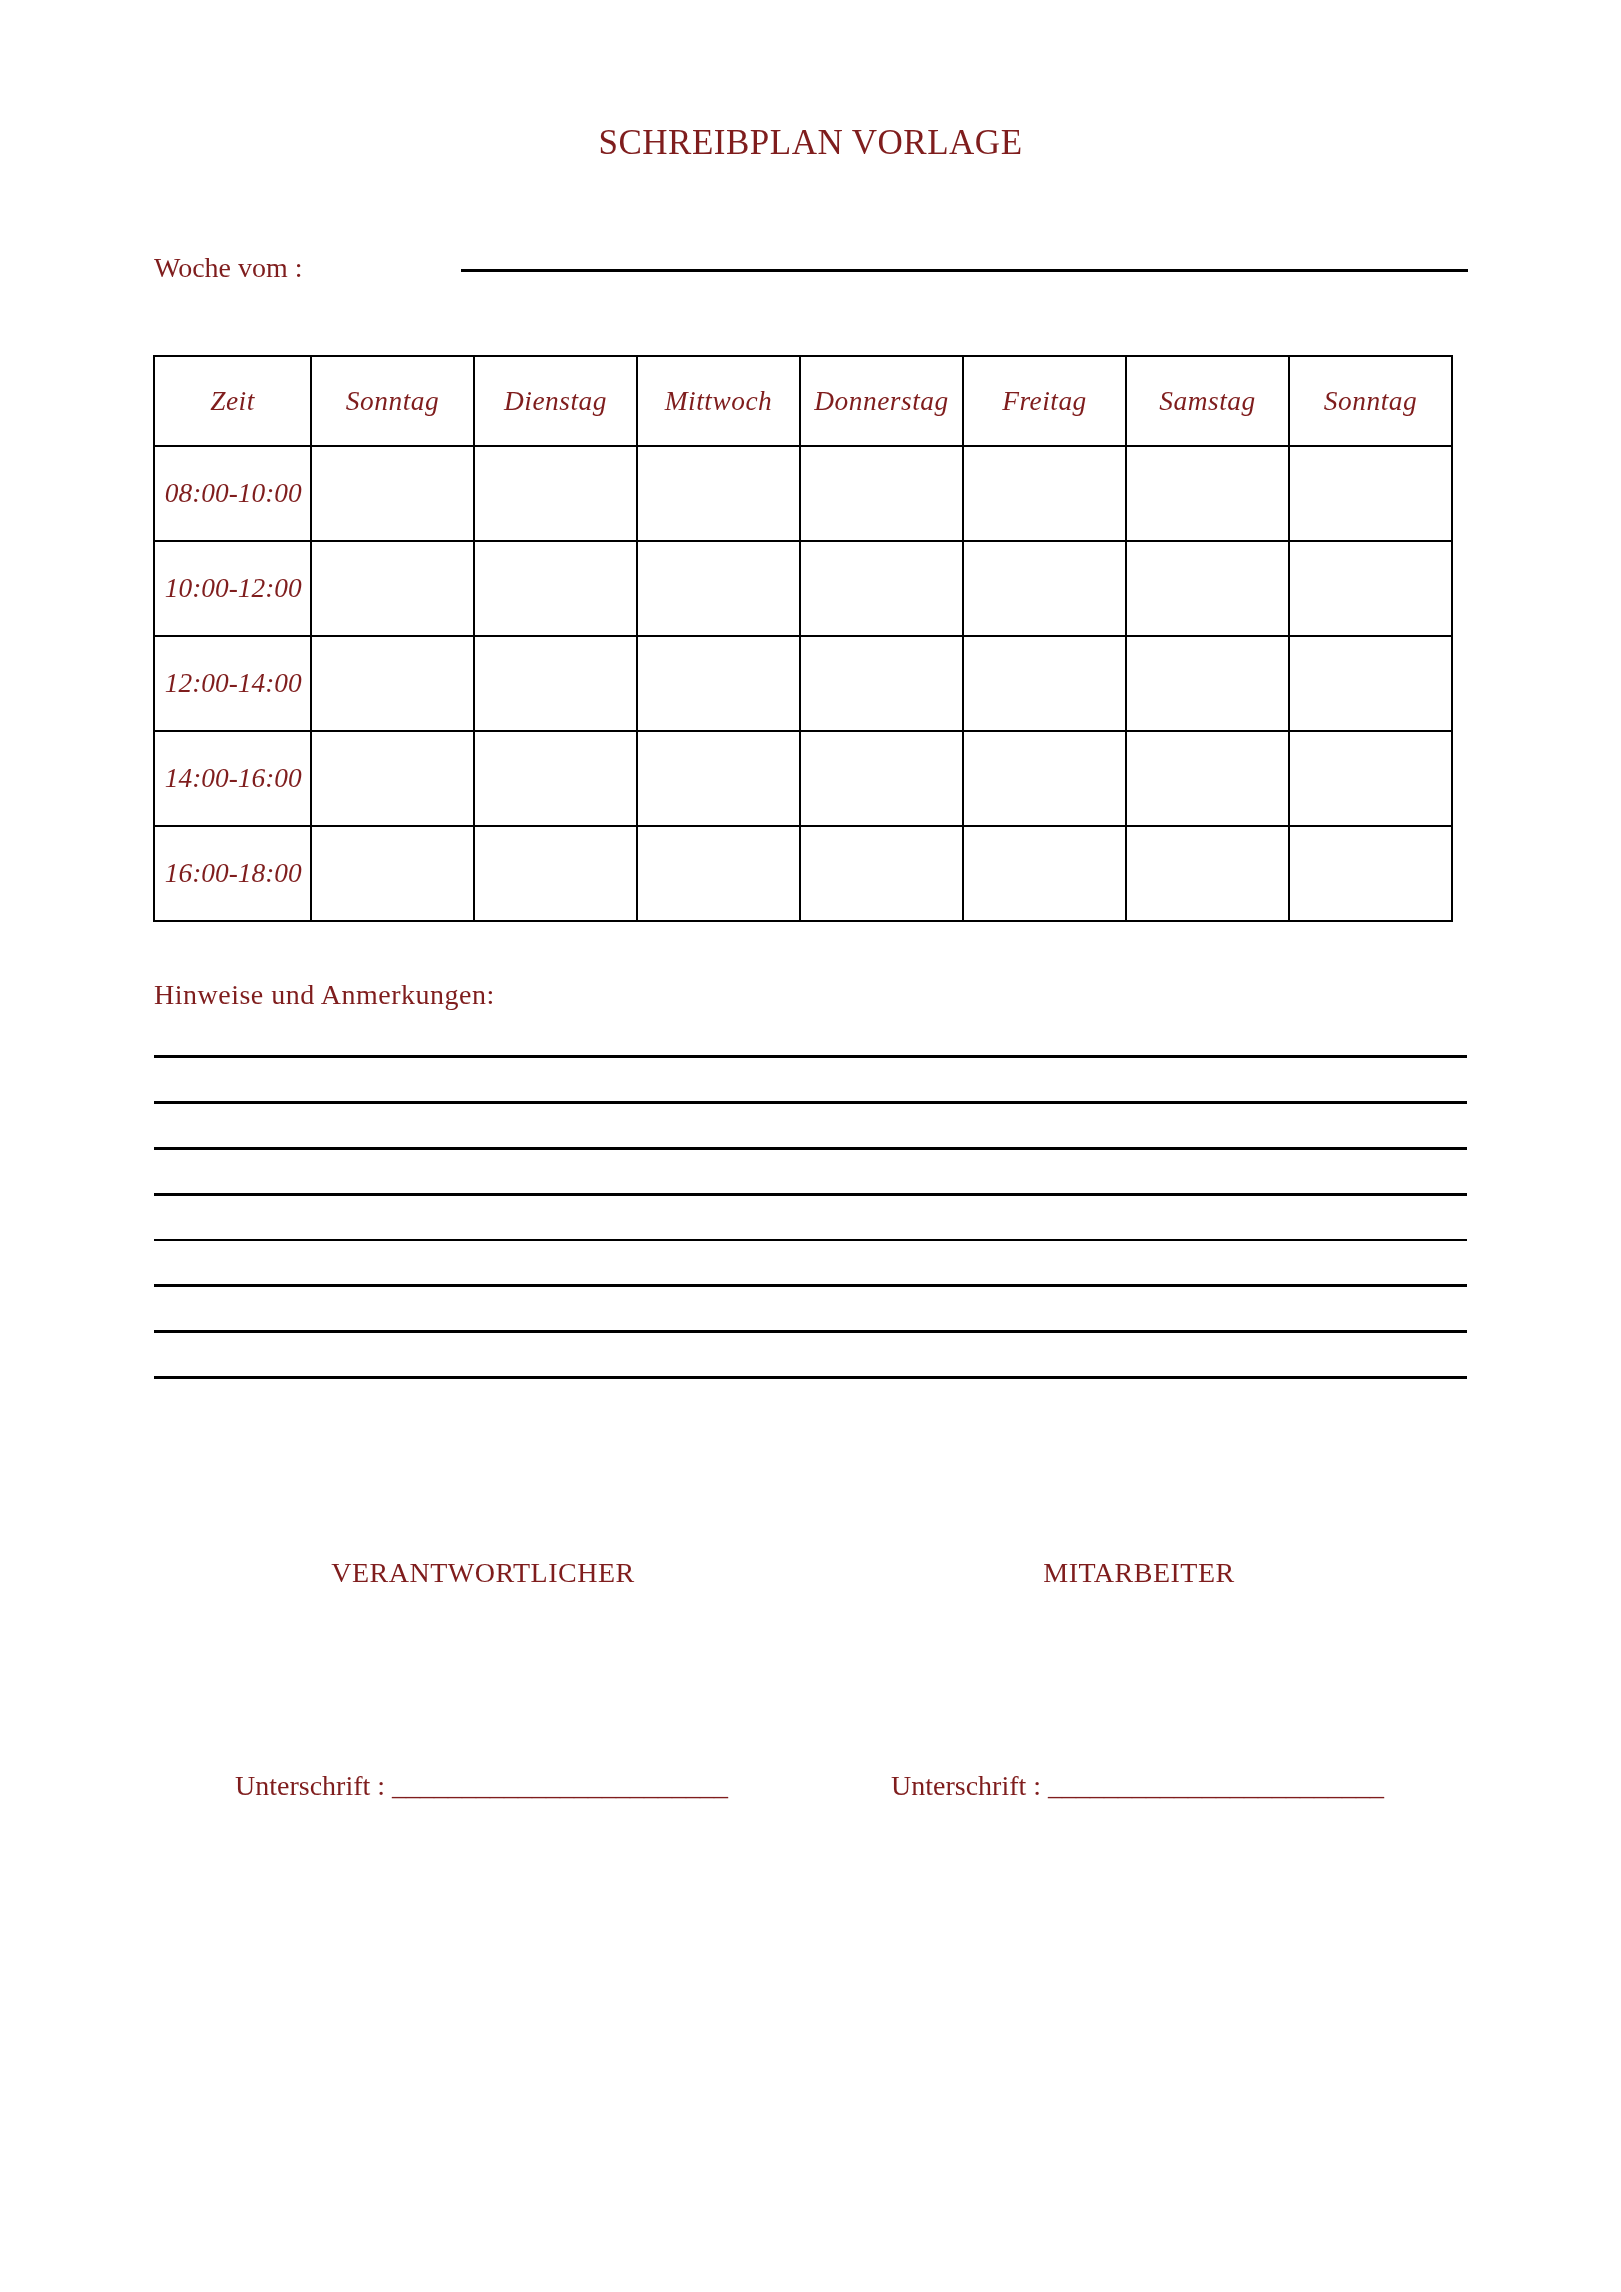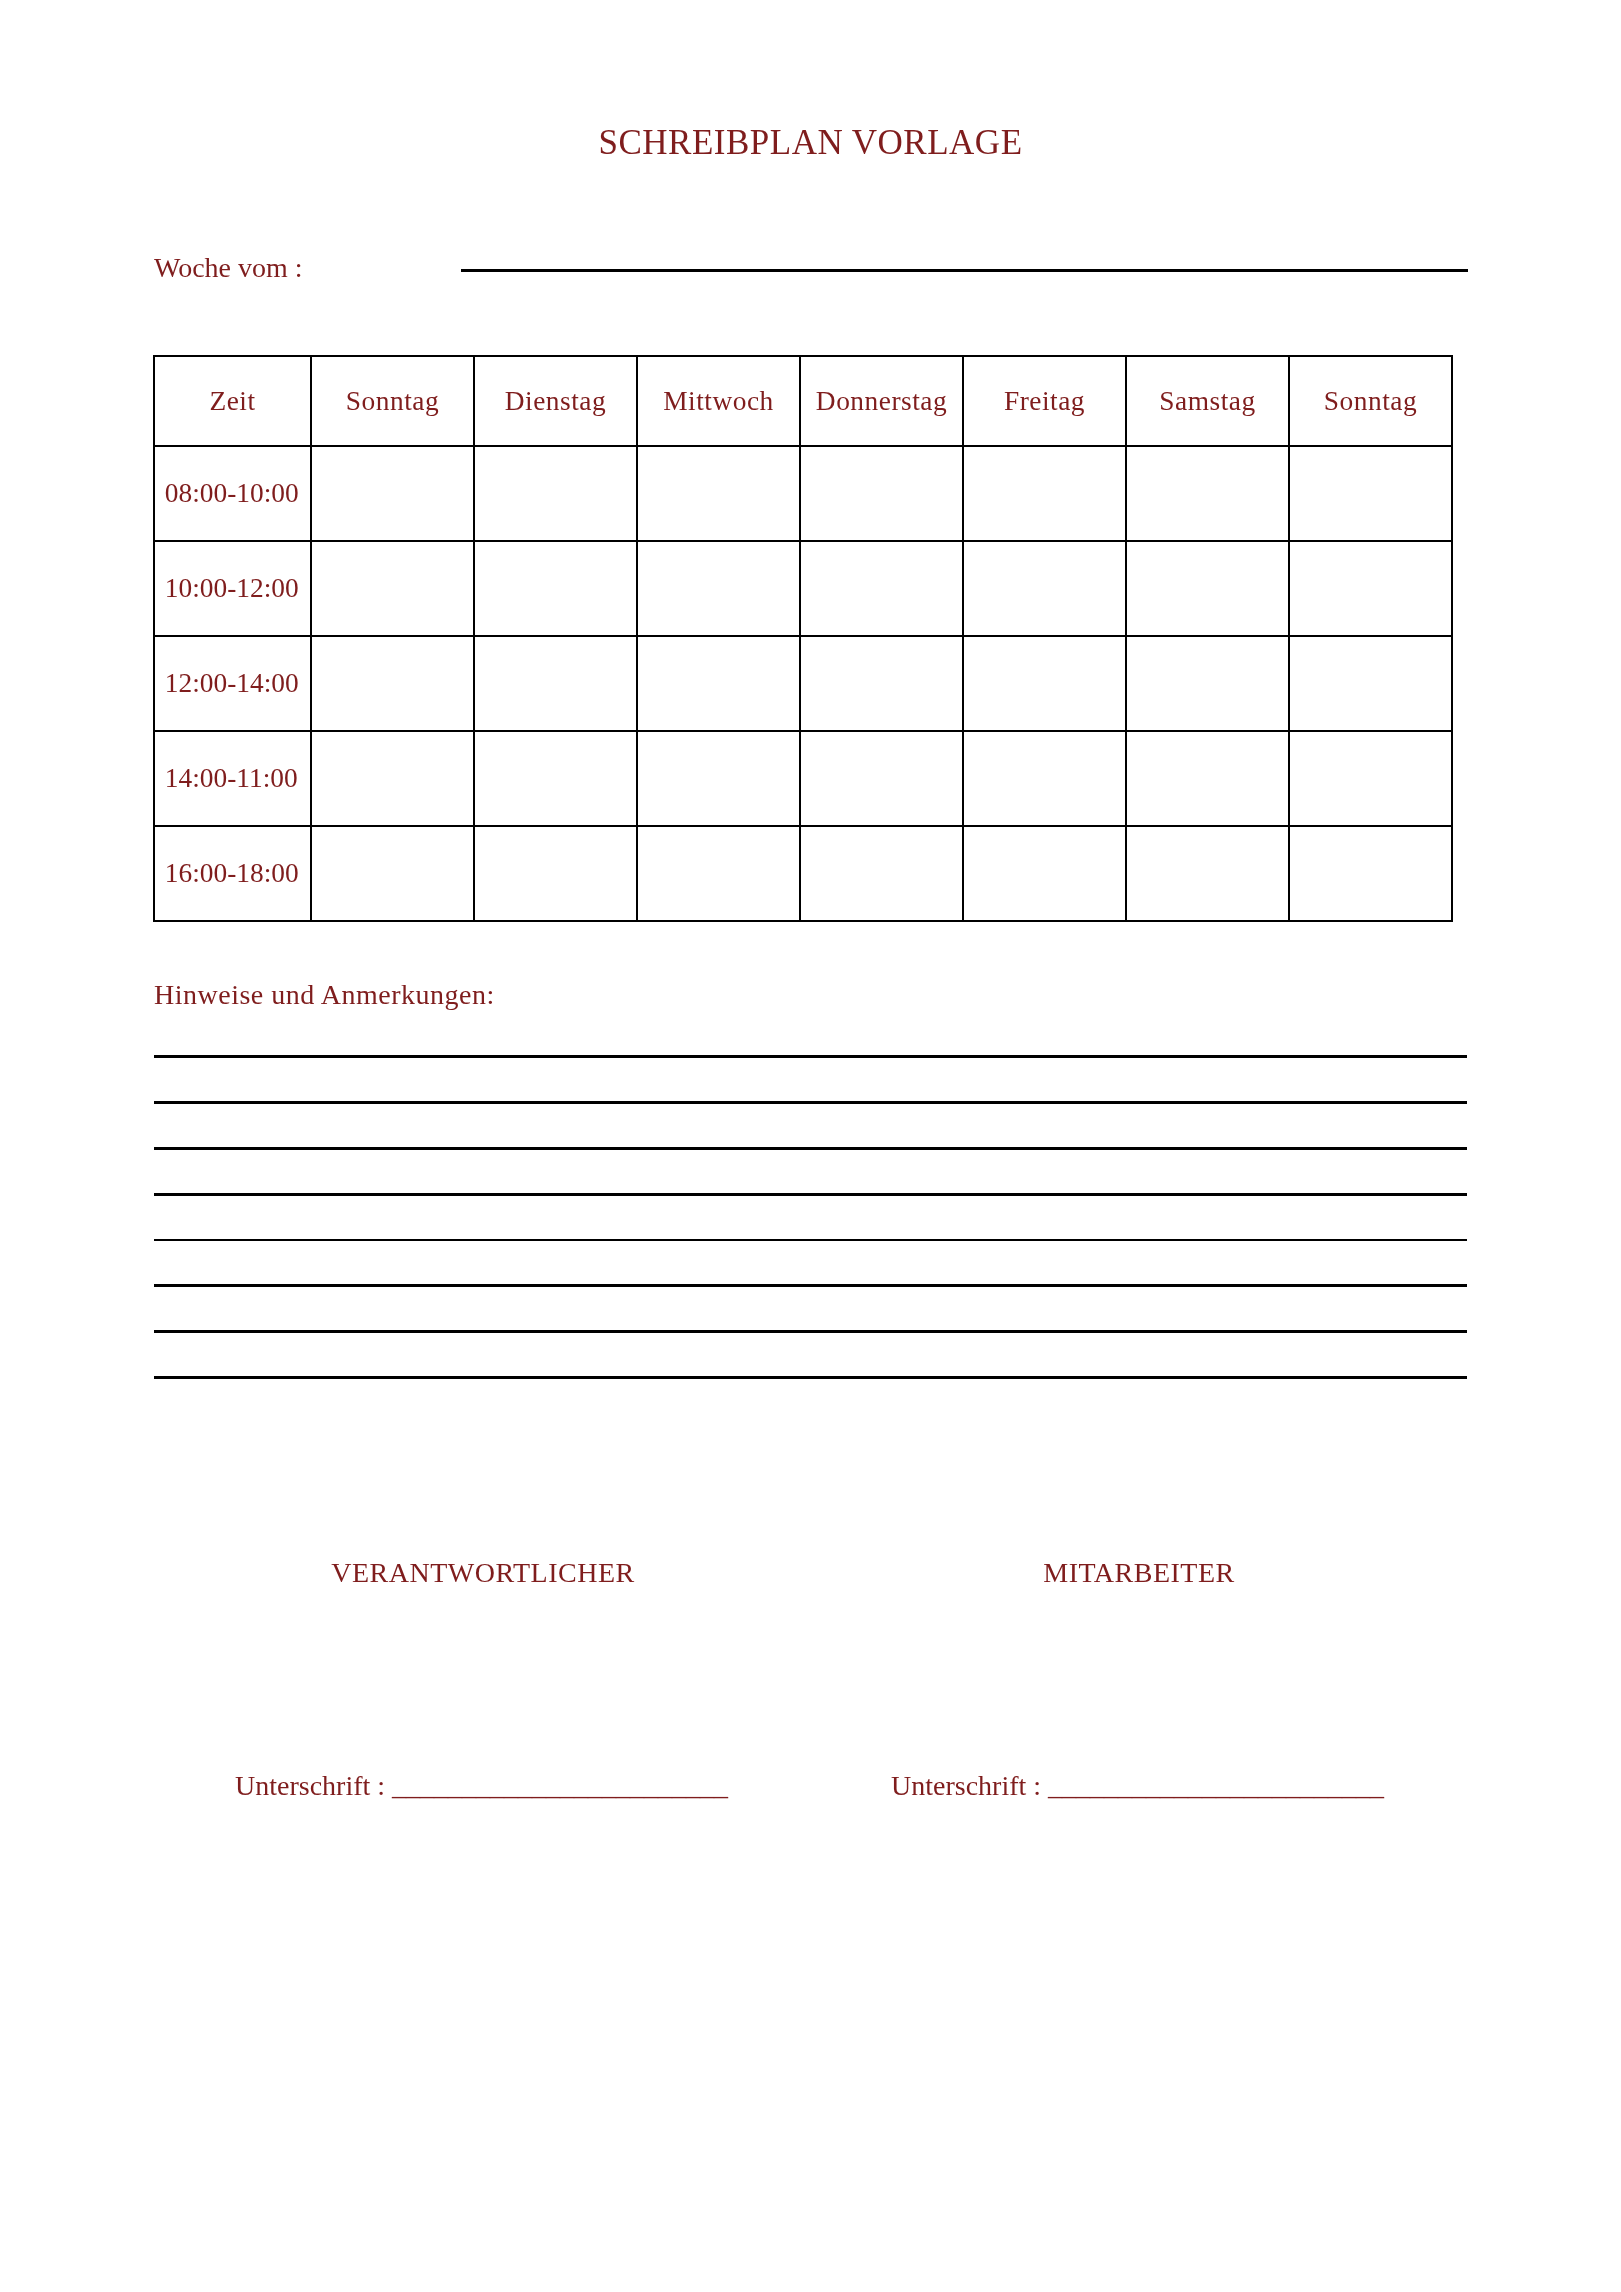--- a/index.html
+++ b/index.html
@@ -49,20 +49,21 @@
     top: 355px;
     border-collapse: collapse;
     table-layout: fixed;
   }
   table.schedule th,
   table.schedule td {
     border: 2.9px solid #000000;
     font-size: 27.4px;
     font-weight: normal;
     padding: 0;
+    font-style: italic;
   }
   table.schedule thead tr { height: 90px; }
   table.schedule tbody tr { height: 95px; }
   table.schedule th {
     text-align: center;
     vertical-align: middle;
     letter-spacing: 0.5px;
   }
   table.schedule td.time-cell {
     text-align: left;
@@ -171,21 +172,21 @@
           <td class="time-cell">12:00-14:00</td>
           <td class="day-cell"></td>
           <td class="day-cell"></td>
           <td class="day-cell"></td>
           <td class="day-cell"></td>
           <td class="day-cell"></td>
           <td class="day-cell"></td>
           <td class="day-cell"></td>
         </tr>
         <tr>
-          <td class="time-cell">14:00-11:00</td>
+          <td class="time-cell">14:00-16:00</td>
           <td class="day-cell"></td>
           <td class="day-cell"></td>
           <td class="day-cell"></td>
           <td class="day-cell"></td>
           <td class="day-cell"></td>
           <td class="day-cell"></td>
           <td class="day-cell"></td>
         </tr>
         <tr>
           <td class="time-cell">16:00-18:00</td>

